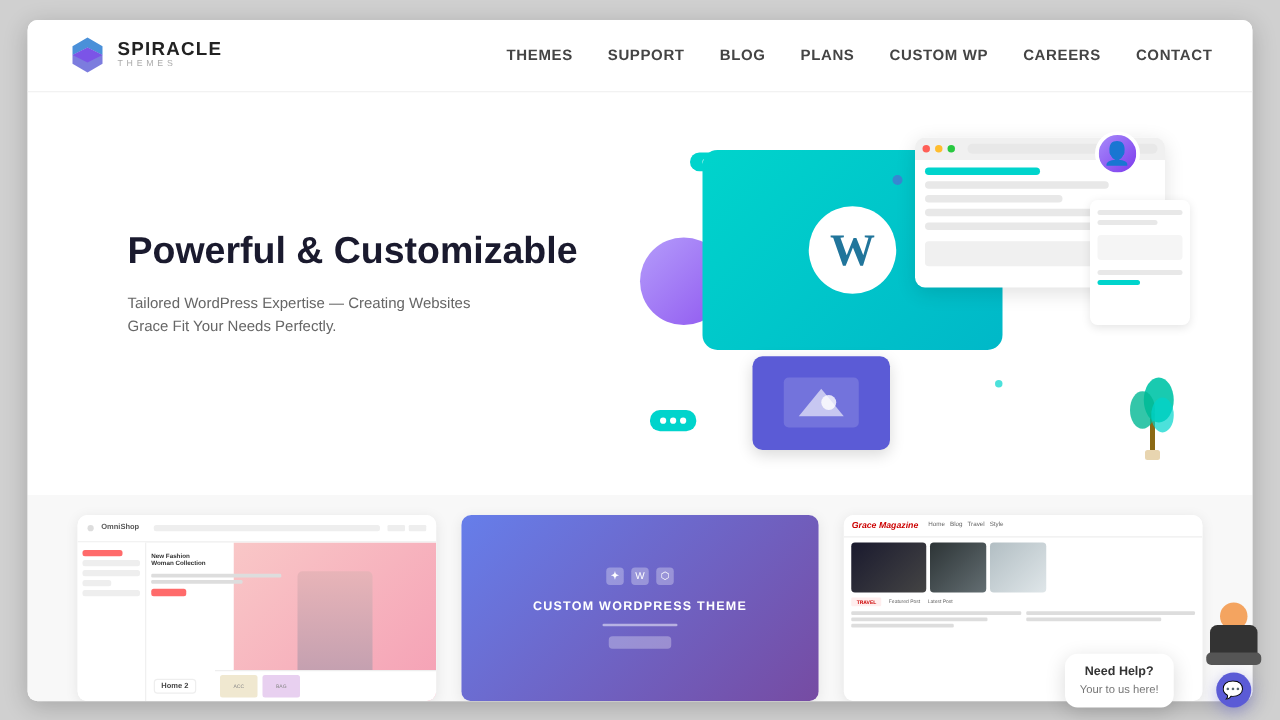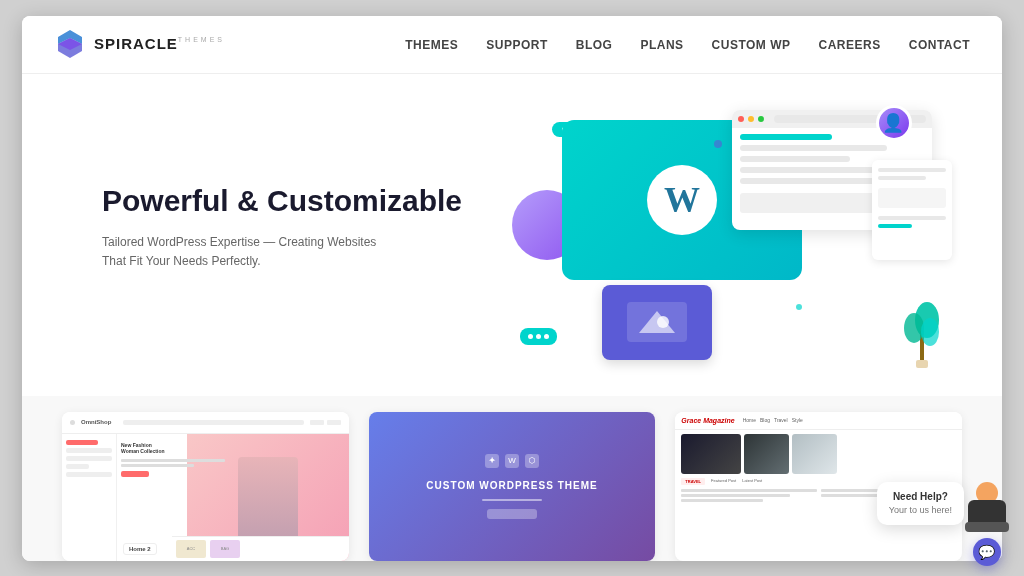--- a/index.html
+++ b/index.html
@@ -39,21 +39,21 @@
       display: flex;
       align-items: center;
       gap: 8px;
     }
     .logo-icon {
       width: 32px;
       height: 32px;
     }
     .logo-text-wrap {
       display: flex;
-      flex-direction: row;
+      flex-direction: column;
       line-height: 1.1;
     }
     .logo-name {
       font-size: 15px;
       font-weight: 700;
       color: #222;
       letter-spacing: 1px;
     }
     .logo-sub {
       font-size: 7px;
@@ -446,22 +446,22 @@
     .card3-img-1 { width: 60px; height: 40px; background: linear-gradient(135deg, #1a1a2e, #444); }
     .card3-img-2 { width: 45px; height: 40px; background: linear-gradient(135deg, #2d3436, #636e72); }
     .card3-img-3 { width: 45px; height: 40px; background: linear-gradient(135deg, #b2bec3, #dfe6e9); }
 
     
     .help-widget {
       position: fixed;
       bottom: 30px;
       right: 30px;
       display: flex;
-      align-items: flex-start;
-      gap: 0;
+      align-items: flex-end;
+      gap: 25px;
       z-index: 100;
     }
     .help-bubble {
       background: #fff;
       border-radius: 10px;
       padding: 8px 12px;
       box-shadow: 0 4px 16px rgba(0,0,0,0.15);
       font-size: 10px;
       color: #333;
       font-weight: 600;
@@ -513,21 +513,21 @@
       <li><a>CAREERS</a></li>
       <li><a>CONTACT</a></li>
     </ul>
   </nav>
 
   <section class="hero">
     <div class="hero-left">
       <h1 class="hero-title">
         <span>Powerful &amp; Customizable</span><br>
       </h1>
-      <p class="hero-subtitle">Tailored WordPress Expertise — Creating Websites That Fit Your Needs Perfectly.</p>
+      <p class="hero-subtitle">Tailored WordPress Expertise — Creating Websites Grace Fit Your Needs Perfectly.</p>
     </div>
 
     <div class="hero-illustration">
 
       <div class="ill-speech" style="top:12px;left:50px;">
         <div class="ill-speech-dot"></div>
         <div class="ill-speech-dot"></div>
         <div class="ill-speech-dot"></div>
       </div>
 

